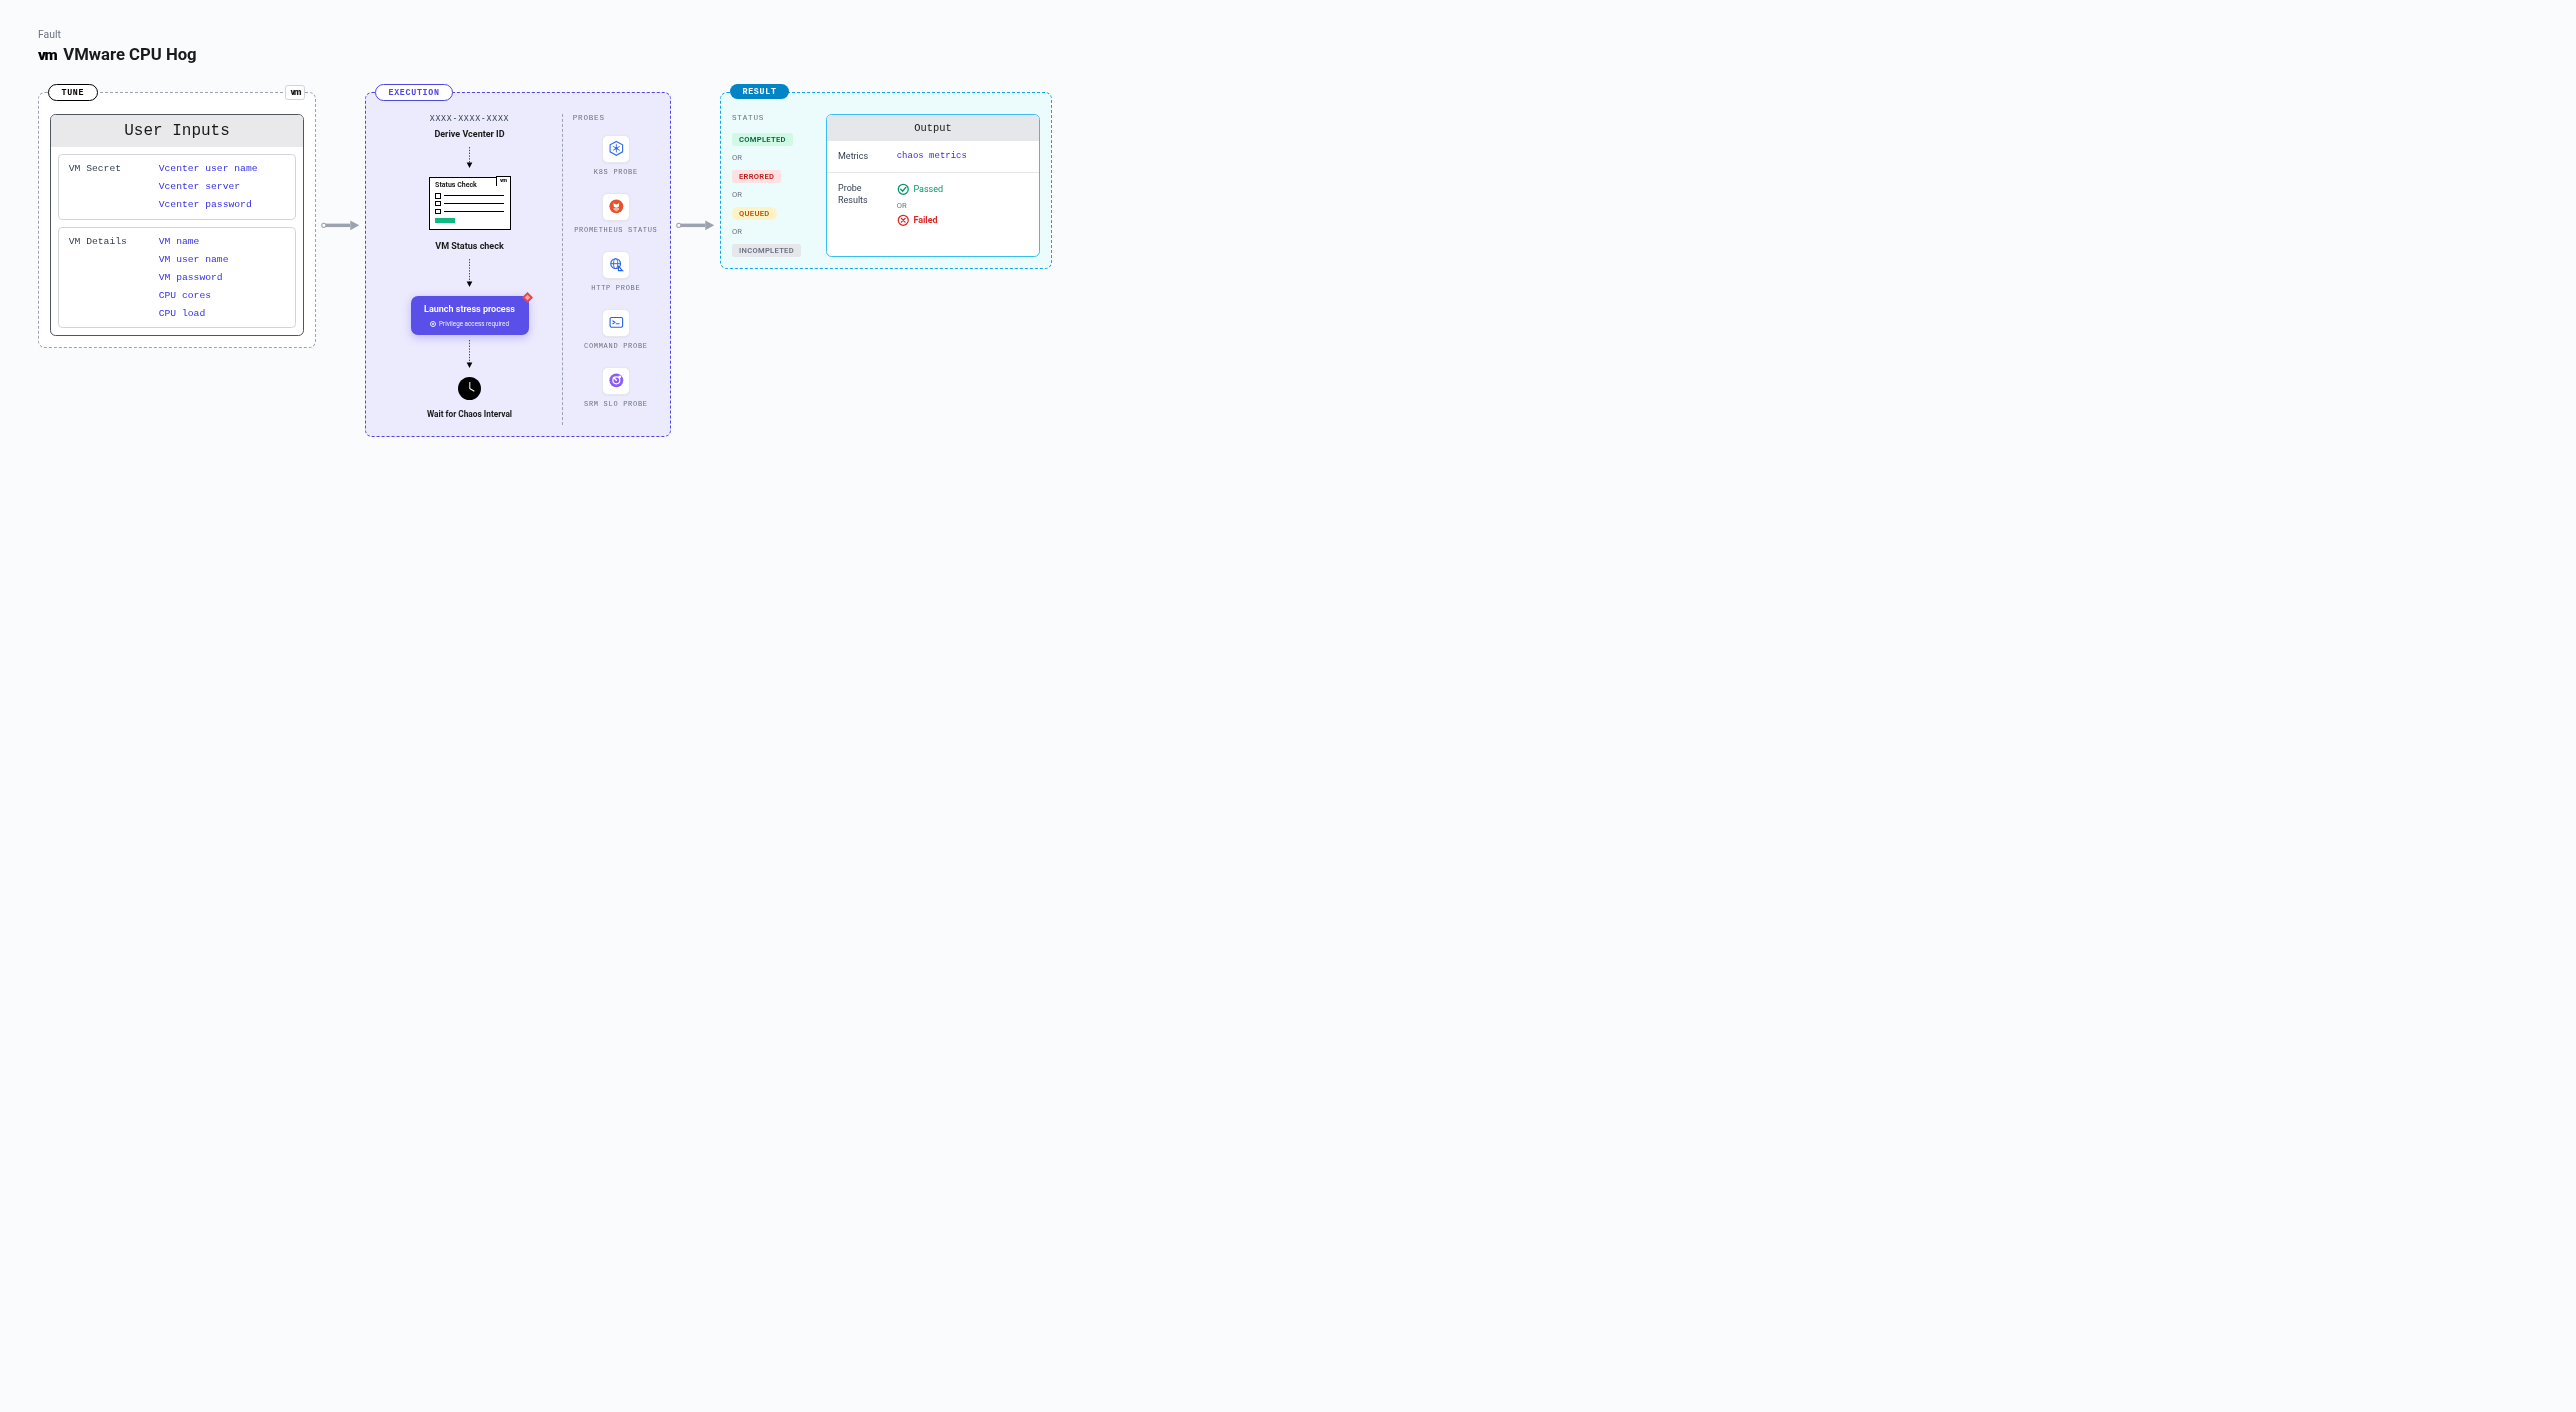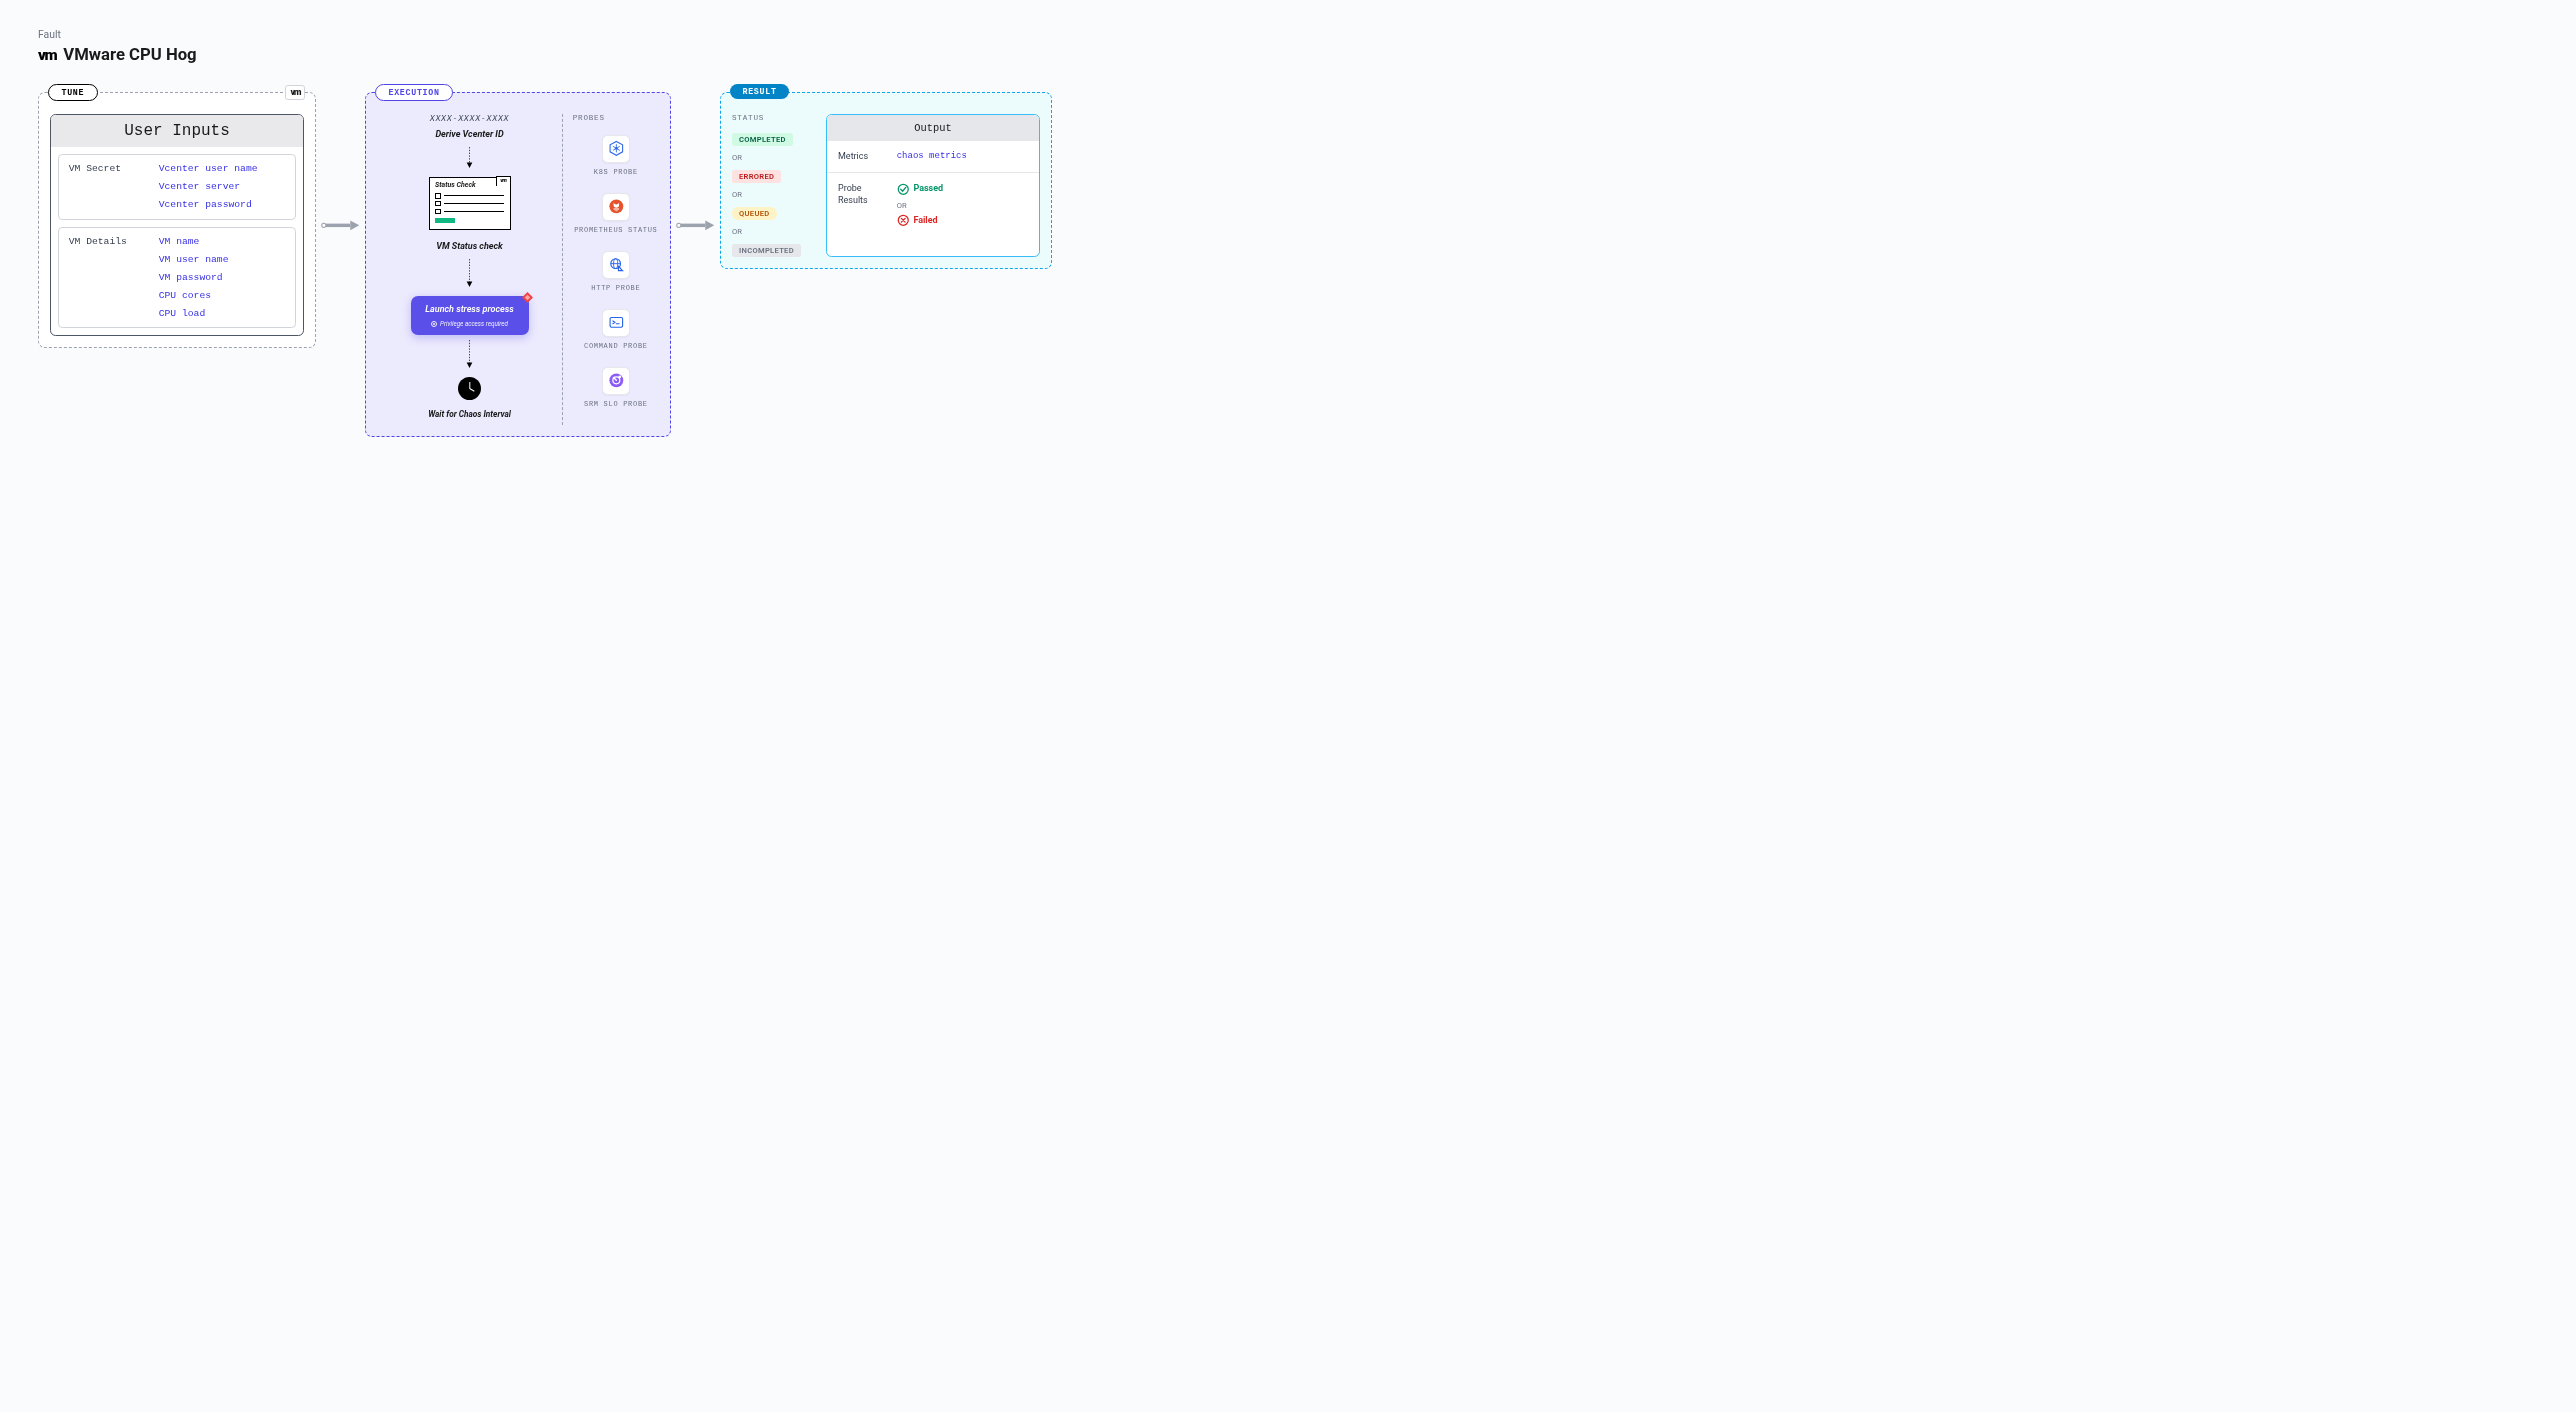--- a/index.html
+++ b/index.html
@@ -38,21 +38,21 @@
   .inputs-card { border: 1px solid #4b5563; border-radius: 5.6px; overflow: hidden; }
   .inputs-head { background:#e9e9ec; text-align:center; padding:7px; font-size:16px; font-weight:500; }
   .inputs-body { padding: 7px; display:flex; flex-direction:column; gap:7px; }
   .section { border:0.7px solid #d1d5db; border-radius:4.2px; padding: 8.3px 9.7px; display:flex; gap: 7px;}
   .section .lab { width: 83px; font-size: 9.7px; color:#374151; }
   .section .vals { display:flex; flex-direction:column; gap: 7px; }
   .section .vals span { color:#3730e5; font-size:9.7px; }
 
   
   .exec-wrap { display:flex; }
-  .exec-flow { flex:1; display:flex; flex-direction:column; align-items:center; gap:5.6px; padding: 0 7px; font-style: italic;}
+  .exec-flow { flex:1; display:flex; flex-direction:column; align-items:center; gap:5.6px; padding: 0 7px;}
   .exec-probes { width: 97px; border-left: 0.7px dashed #9ca3af; padding-left:9.7px; }
   .probes-title { font-size:7.6px; letter-spacing:0.8px; color:#6b7280; margin-bottom:12.5px;}
   .probe { display:flex; flex-direction:column; align-items:center; margin-bottom:15.3px;}
   .probe-icon { width:28px; height:28px; border:0.7px solid #e5e7eb; border-radius:5.6px; display:flex; align-items:center; justify-content:center; background:#fff; box-shadow:0 0.7px 1.4px rgba(0,0,0,.04);}
   .probe-label { font-size:7px; letter-spacing:0.7px; color:#6b7280; margin-top:5.6px; text-align:center; line-height:1.3;}
 
   .flow-sub { font-size:8.3px; color:#374151; letter-spacing:0.7px; }
   .flow-title { font-size:9px; font-weight:700; margin-bottom:2.8px;}
 
   .status-card { width:82px; border:1.4px solid #000; background:#fff; position:relative;}
@@ -88,21 +88,21 @@
   .or { font-size:7.6px; color:#6b7280; margin:7px 0;}
 
   .output-card { flex:1; border:1px solid #38bdf8; border-radius:5.6px; overflow:hidden; background:#fff;}
   .output-head { background:#e5e7eb; text-align:center; padding:7px; font-size:10.4px;}
   .output-body { padding: 0; }
   .orow { display:flex; gap:9.7px; padding:9.7px 11px; border-top:0.7px solid #e5e7eb; align-items:flex-start;}
   .orow:first-child { border-top:none;}
   .orow .ol { width:49px; font-size:9px; color:#374151; line-height:1.3;}
   .orow .ov { flex:1; font-size:9px;}
   .chaos-link { color:#3730e5; }
-  .passed { color:#059669; font-weight:700; display:flex; gap:4.2px;}
+  .passed { color:#059669; font-weight:400; display:flex; align-items:center; gap:4.2px;}
   .failed { color:#dc2626; font-weight:700; display:flex; align-items:center; gap:4.2px; margin-top:4.2px;}
   .or-sm { font-size:7.6px; color:#6b7280; margin:5.6px 0 1.4px 0;}
 
   .check-icon { width:12.5px; height:12.5px;}
   .x-icon { width:12.5px; height:12.5px;}
 
   
   .big-arrow { width:49px; display:flex; align-items:center; justify-content:center; margin-top:125px;}
   .big-arrow svg { width:39px; height:16.7px;}
 </style>

